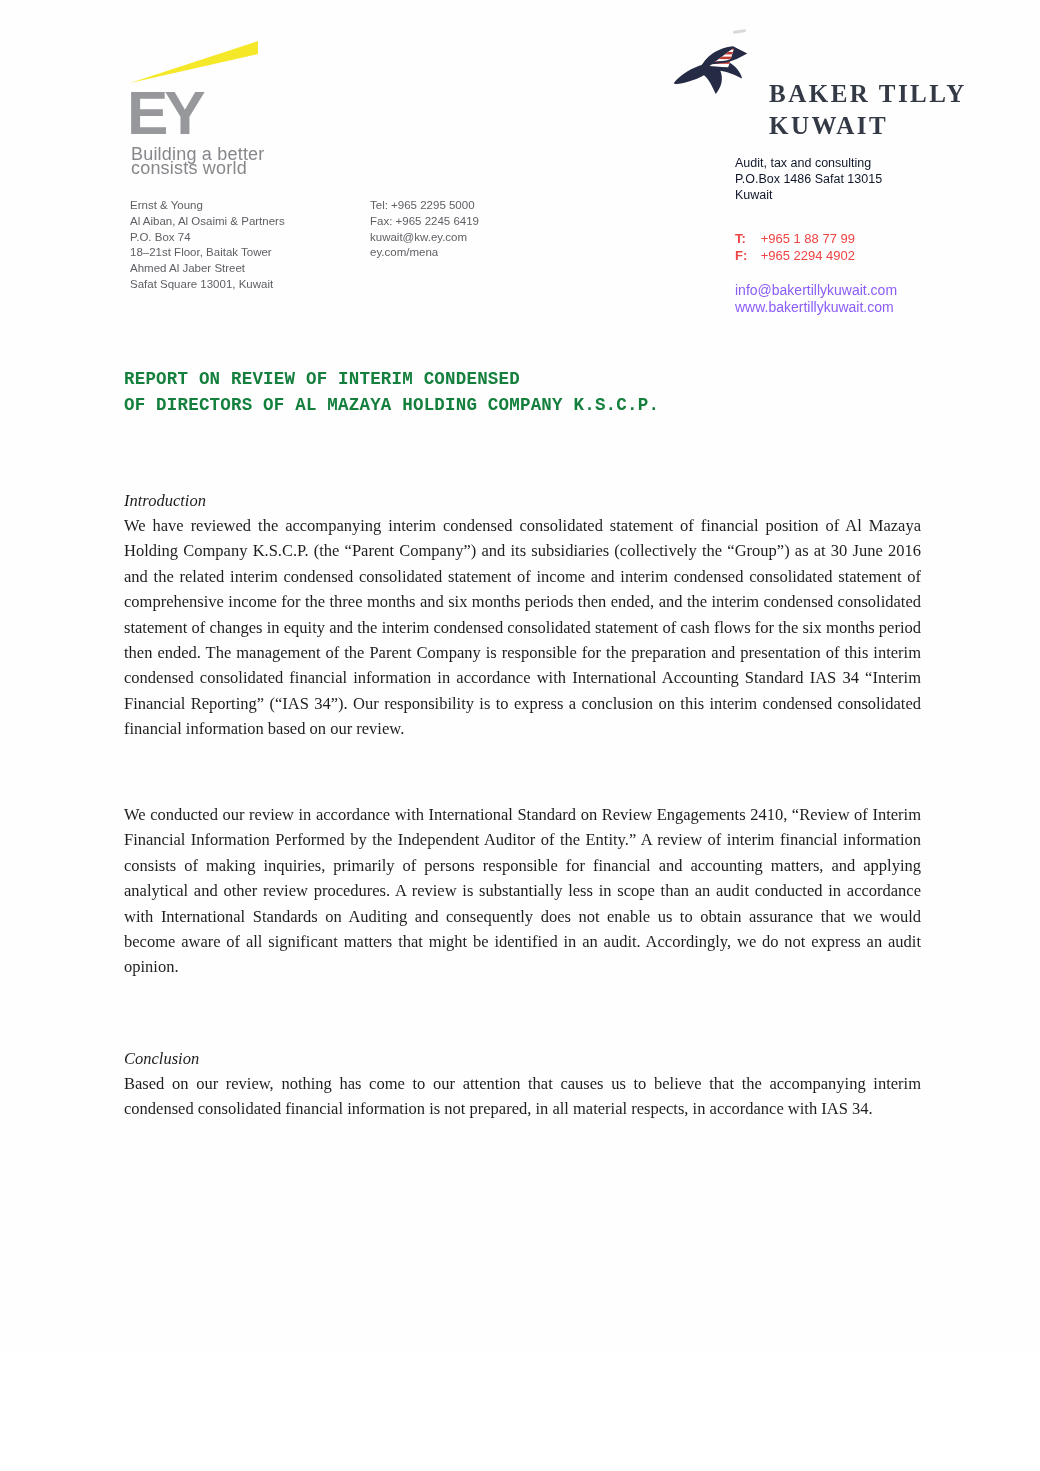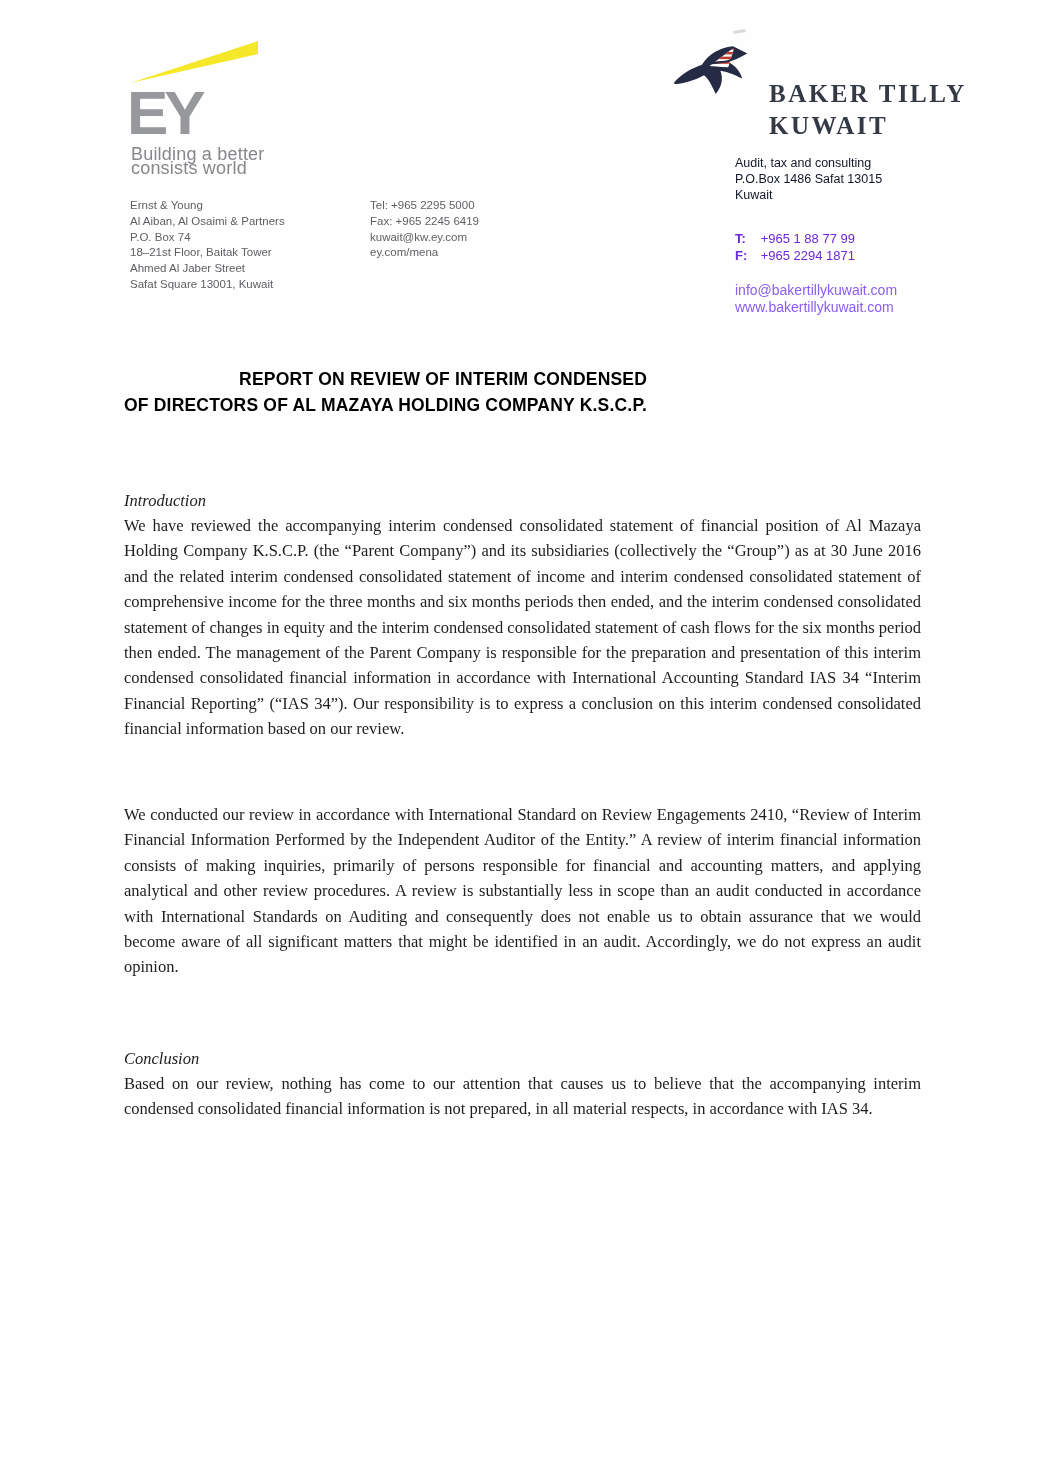--- a/index.html
+++ b/index.html
@@ -51,34 +51,34 @@
     font-family: "Liberation Serif", serif;
     font-size: 25px; line-height: 32px; font-weight: 600;
     letter-spacing: 2.5px; color: #333a45; margin-left: 36px;
   }
   .bt-tagline {
     position: absolute; left: 735px; top: 156px;
     font-size: 12.5px; line-height: 15.8px; color: #0f172a;
   }
   .bt-phones {
     position: absolute; left: 735px; top: 230px;
-    font-size: 13px; line-height: 17px; color: #6d28d9;
+    font-size: 13px; line-height: 17px; color: #ef4444;
   }
   .bt-phones .lbl { font-weight: 700; display: inline-block; width: 22px; }
   .bt-net {
     position: absolute; left: 735px; top: 282px;
     font-size: 14px; line-height: 16.5px; color: #8b5cf6;
   }
 
   
   .report-title {
     position: absolute; left: 124px; top: 366px;
-    font-family: Liberation Sans, sans-serif;
+    font-family: Liberation Mono, monospace;
     font-size: 17.5px; line-height: 26px; font-weight: 700;
-    color: #000000; letter-spacing: 0.2px; text-align: right;
+    color: #15803d; letter-spacing: 0.2px;
   }
   .section {
     position: absolute; left: 124px; width: 797px;
     font-family: "Liberation Serif", serif;
     color: #1e1e20;
   }
   .section .heading {
     font-style: italic;
     font-size: 16.5px; line-height: 25px;
   }
@@ -148,21 +148,21 @@
     <div>P.O.Box 1486 Safat 13015</div>
     <div>Kuwait</div>
   </div>
   <div class="bt-phones">
     <div>
       <span class="lbl">T:</span>
       <span>+965 1 88 77 99</span>
     </div>
     <div>
       <span class="lbl">F:</span>
-      <span>+965 2294 1871</span>
+      <span>+965 2294 4902</span>
     </div>
   </div>
   <div class="bt-net">
     <div>info@bakertillykuwait.com</div>
     <div>www.bakertillykuwait.com</div>
   </div>
 
   <div class="report-title">
     <div>REPORT ON REVIEW OF INTERIM CONDENSED</div>
     <div>OF DIRECTORS OF AL MAZAYA HOLDING COMPANY K.S.C.P.</div>

